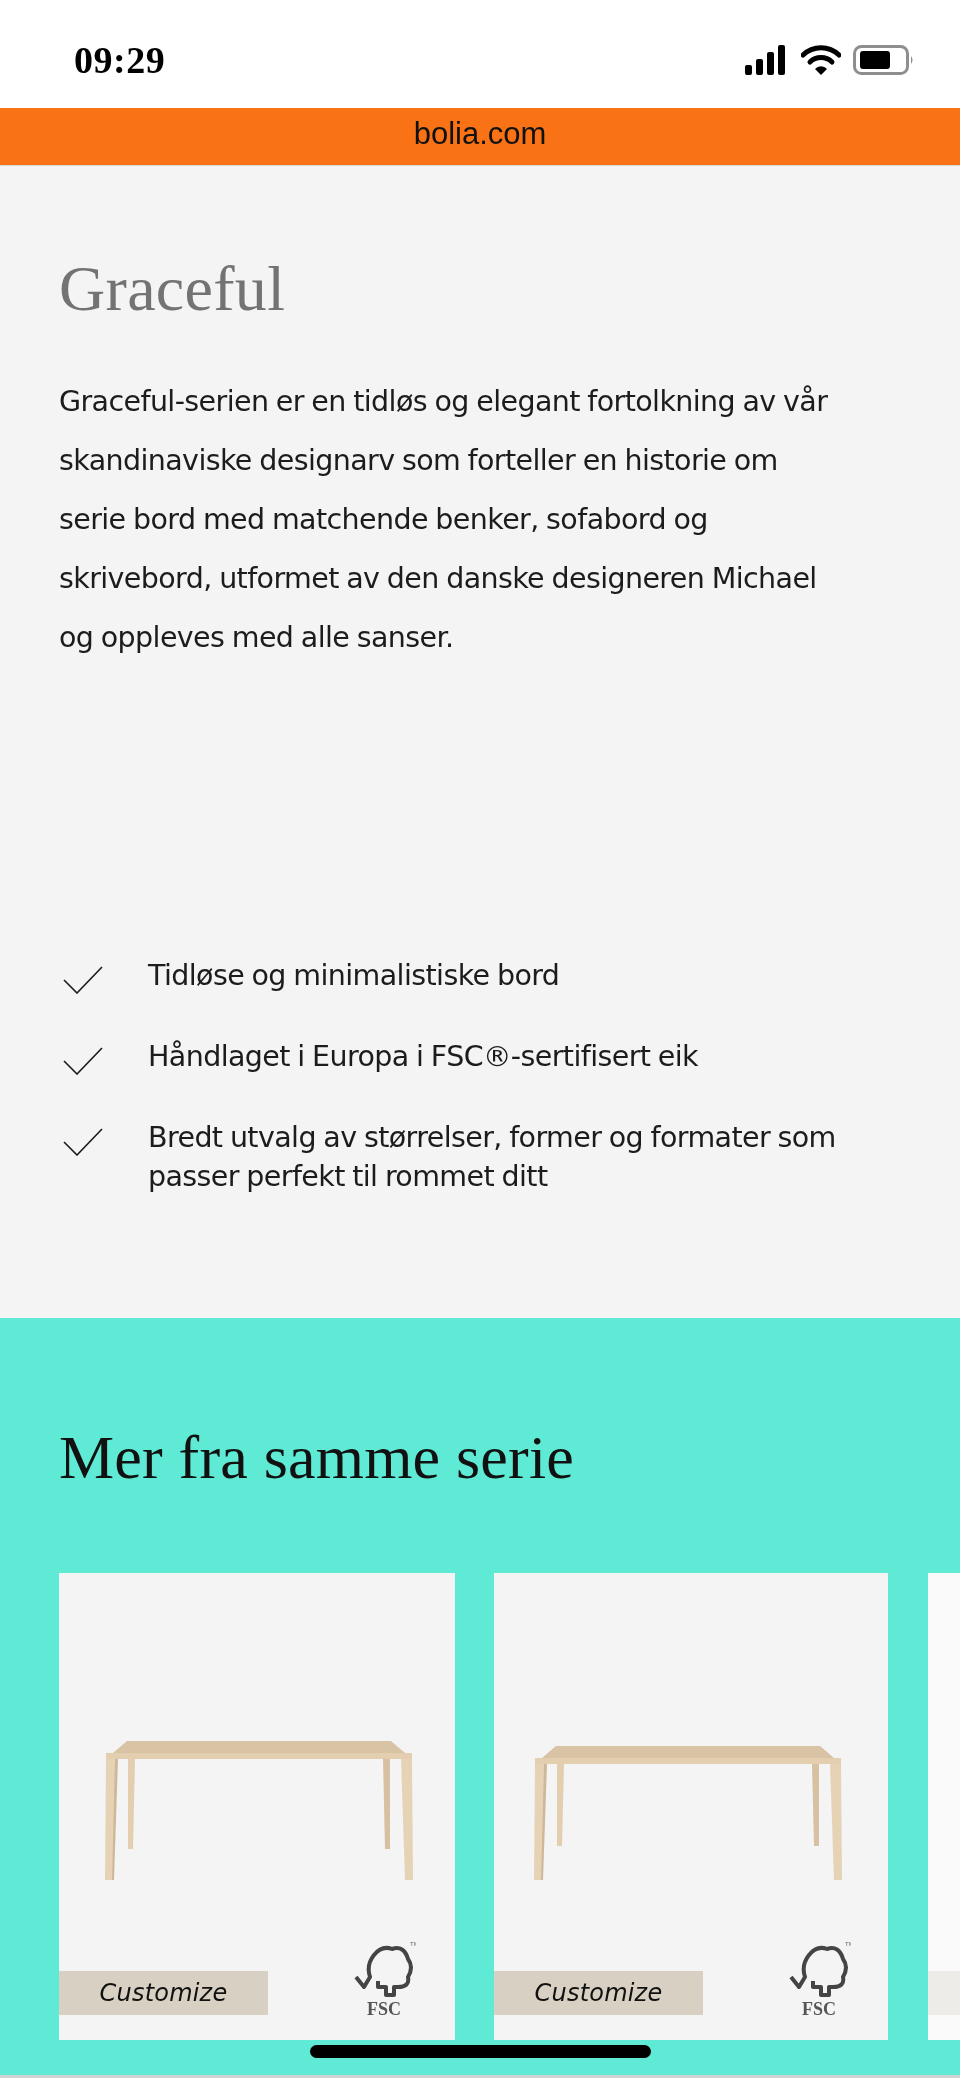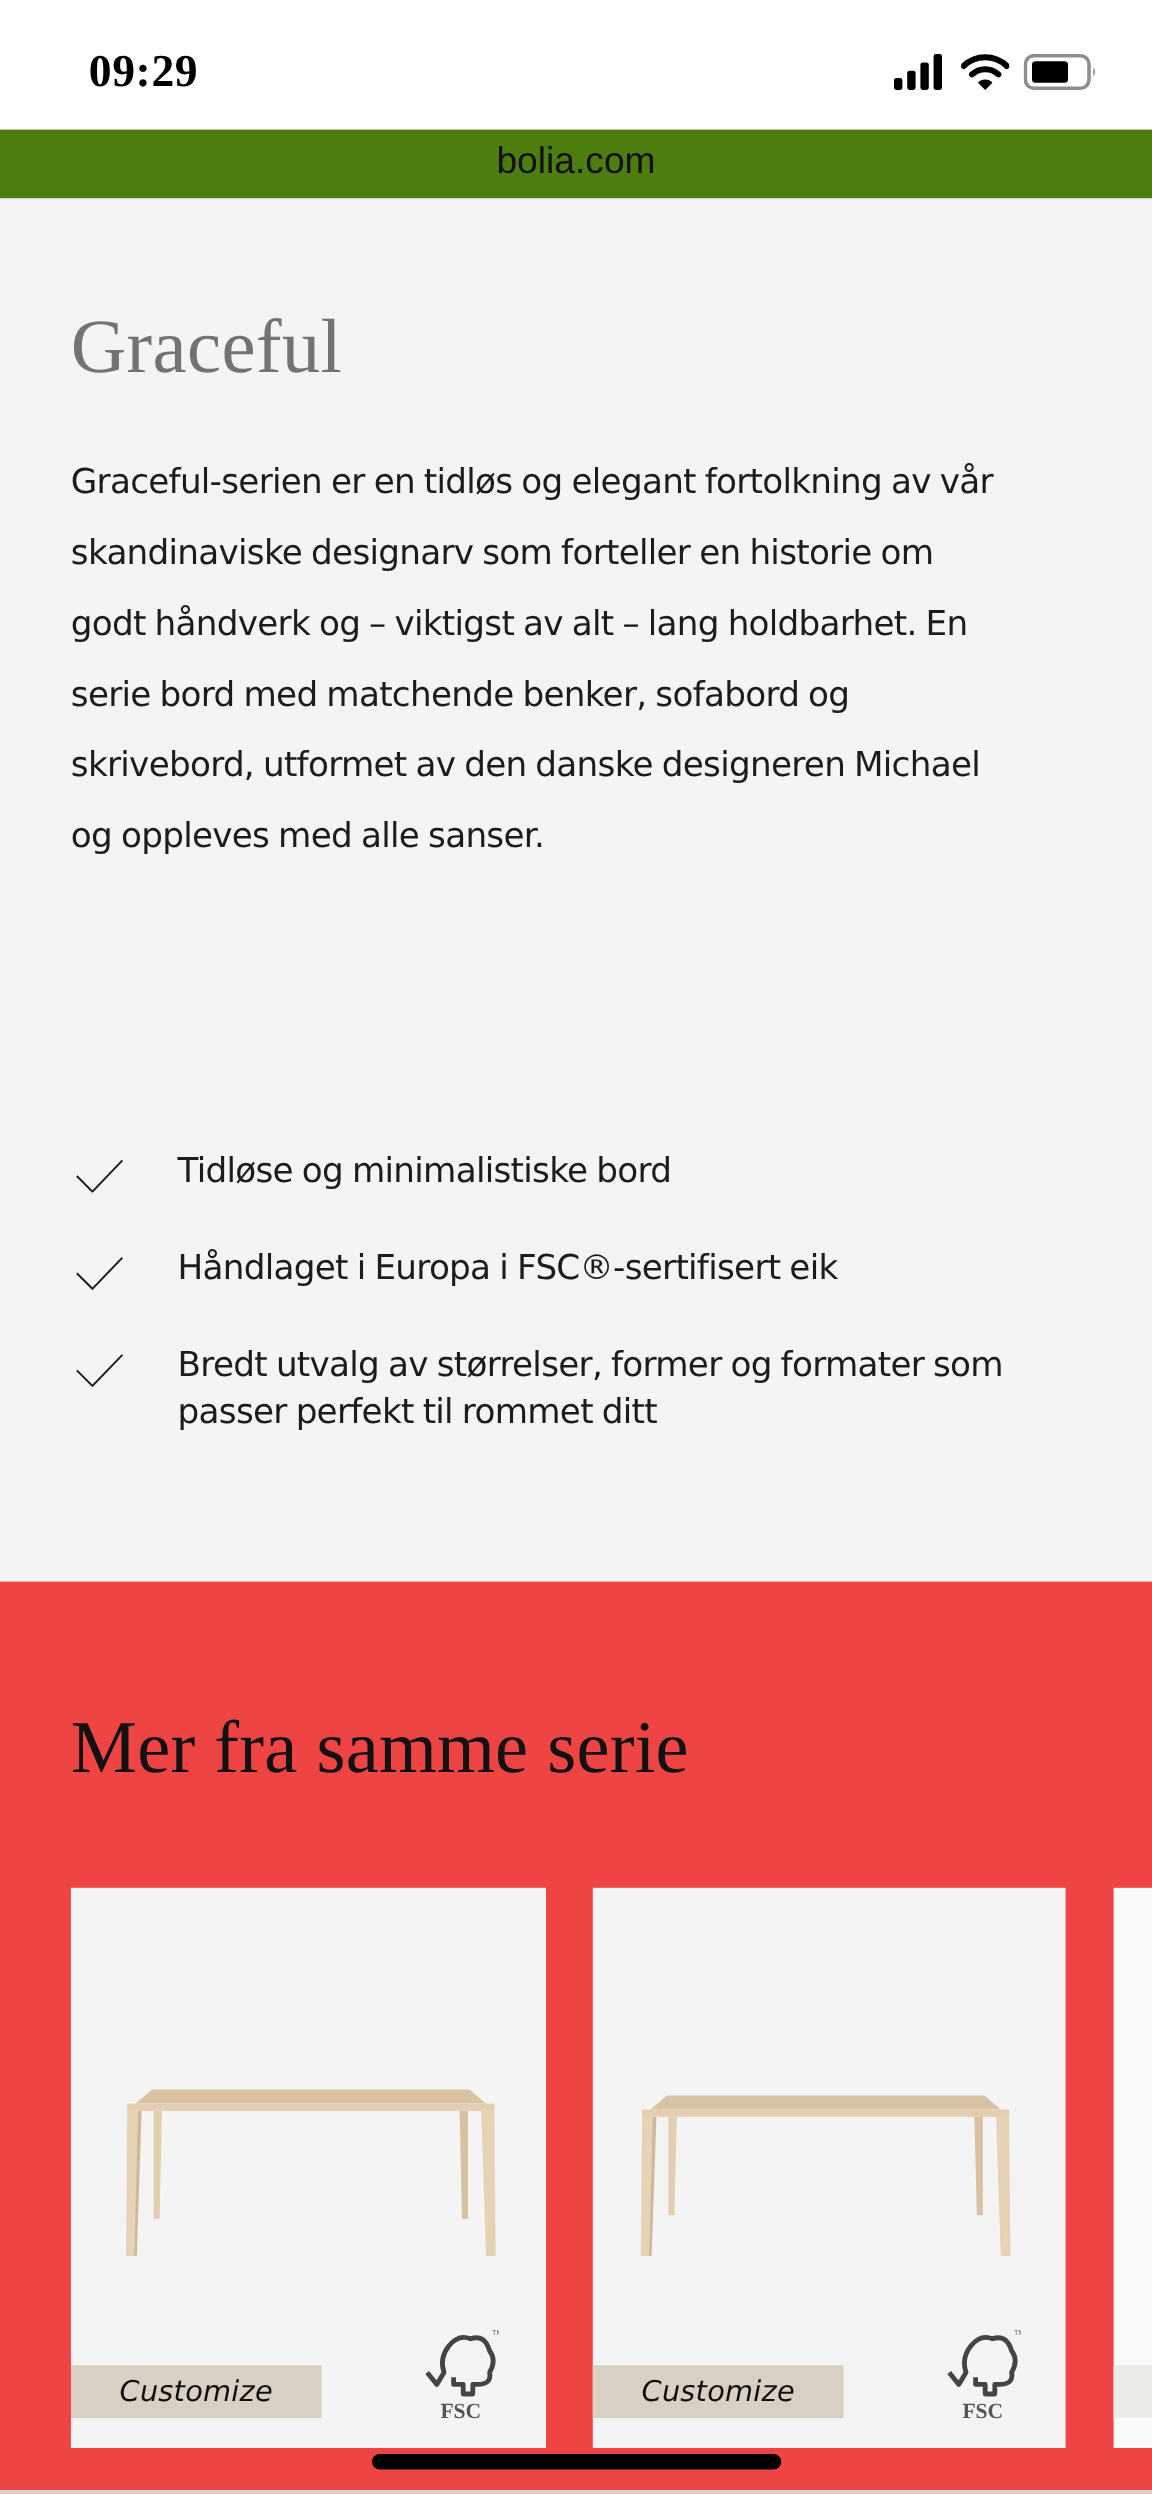--- a/index.html
+++ b/index.html
@@ -3,34 +3,34 @@
   <meta charset="utf-8">
   <style>
     * { box-sizing: border-box; margin: 0; padding: 0; }
     html, body { width: 960px; height: 2078px; overflow: hidden; background: #ffffff; }
     body { position: relative; font-family: "Liberation Sans", sans-serif; color: #1a1a1a; }
 
     .status-bar { position: absolute; left: 0; top: 0; width: 960px; height: 108px; background: #fff; }
     .status-time { position: absolute; left: 74px; top: 38px; font-size: 38px; font-weight: bold; letter-spacing: 0.5px; color: #000; font-family: Liberation Serif, serif; }
     .status-icons { position: absolute; right: 45px; top: 44px; height: 32px; display: flex; align-items: center; gap: 12px; }
 
-    .url-bar { position: absolute; left: 0; top: 108px; width: 960px; height: 58px; background: #4d7c0f; border-bottom: 1px solid #d6d6d6; text-align: center; }
+    .url-bar { position: absolute; left: 0; top: 108px; width: 960px; height: 58px; background: #f97316; border-bottom: 1px solid #d6d6d6; text-align: center; }
     .url-text { display: inline-block; margin-top: 8px; font-size: 31px; color: #111; font-family: "Liberation Sans", sans-serif; }
 
     .series-section { position: absolute; left: 0; top: 166px; width: 960px; height: 1152px; background: #f4f4f4; }
     .series-title { position: absolute; left: 59px; top: 86px; font-family: "Liberation Serif", serif; font-size: 64px; font-weight: normal; color: #737373; letter-spacing: 0.3px; }
     .series-desc { position: absolute; left: 59px; top: 206px; width: 850px; font-size: 28.5px; line-height: 59px; color: #1c1c1c; font-family: "DejaVu Sans", sans-serif; letter-spacing: -0.6px; word-spacing: -1px; }
     .series-desc span { display: block; white-space: nowrap; }
 
     .features { position: absolute; left: 59px; top: 790px; width: 860px; }
     .feature { position: relative; padding-left: 89px; font-size: 28.5px; line-height: 39px; color: #1c1c1c; font-family: "DejaVu Sans", sans-serif; letter-spacing: -0.6px; word-spacing: -1px; margin-bottom: 42px; }
     .feature .check { position: absolute; left: 4px; top: 10px; width: 40px; height: 28px; }
     .feature-text span { display: block; white-space: nowrap; }
 
-    .more-section { position: absolute; left: 0; top: 1318px; width: 960px; height: 760px; background: #ef4444; padding-left: 36px; }
+    .more-section { position: absolute; left: 0; top: 1318px; width: 960px; height: 760px; background: #5eead4; padding-left: 36px; }
     .more-title { position: absolute; left: 59px; top: 104px; font-family: "Liberation Serif", serif; font-size: 62px; font-weight: normal; color: #111; letter-spacing: 0.2px; }
 
     .carousel { position: absolute; left: 59px; top: 255px; width: 901px; height: 467px; overflow: hidden; }
     .product-card { position: absolute; top: 0; width: 396px; height: 467px; background: #f4f4f4; }
     .product-card.c1 { left: 0; }
     .product-card.c2 { left: 435px; width: 394px; }
     .product-card.c3 { left: 869px; width: 60px; background: #fafafa; }
     .table-img { position: absolute; left: 44px; top: 168px; width: 312px; height: 142px; }
     .customize-badge { position: absolute; left: 0; top: 398px; width: 209px; height: 44px; background: #d8d1c3; text-align: center; }
     .customize-text { display: inline-block; font-family: "DejaVu Sans", sans-serif; font-style: italic; font-size: 24px; line-height: 44px; color: #111; letter-spacing: 0.2px; text-align: right; }
@@ -67,21 +67,20 @@
 
 <div class="url-bar">
   <span class="url-text">bolia.com</span>
 </div>
 
 <section class="series-section">
   <h1 class="series-title">Graceful</h1>
   <p class="series-desc">
     <span>Graceful-serien er en tidløs og elegant fortolkning av vår</span>
     <span>skandinaviske designarv som forteller en historie om</span>
-    <span>godt håndverk og – viktigst av alt – lang holdbarhet. En</span>
     <span>serie bord med matchende benker, sofabord og</span>
     <span>skrivebord, utformet av den danske designeren Michael</span>
     <span>og oppleves med alle sanser.</span>
   </p>
 
   <ul class="features" style="list-style:none;">
     <li class="feature">
       <svg class="check" viewBox="0 0 40 28">
           <path d="M1 14 L14 27 L39 1" stroke="#1a1a1a" stroke-width="1.6" fill="none"></path>
         </svg>

